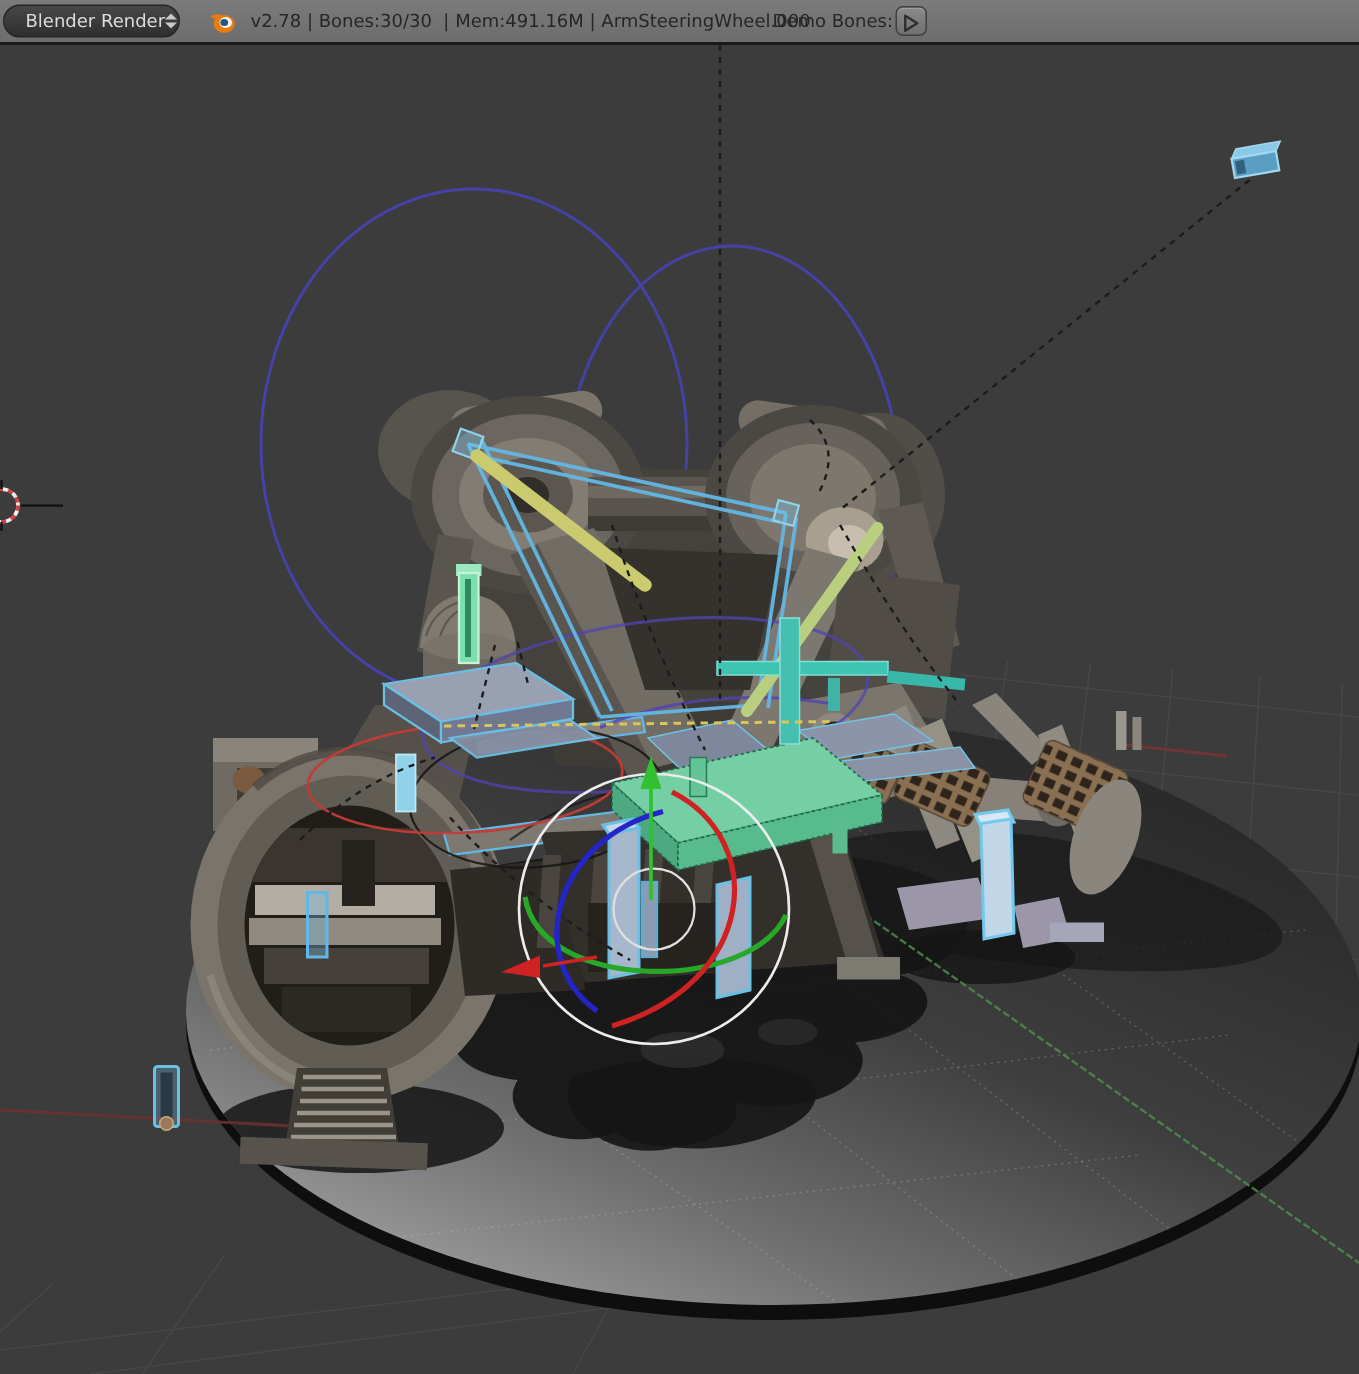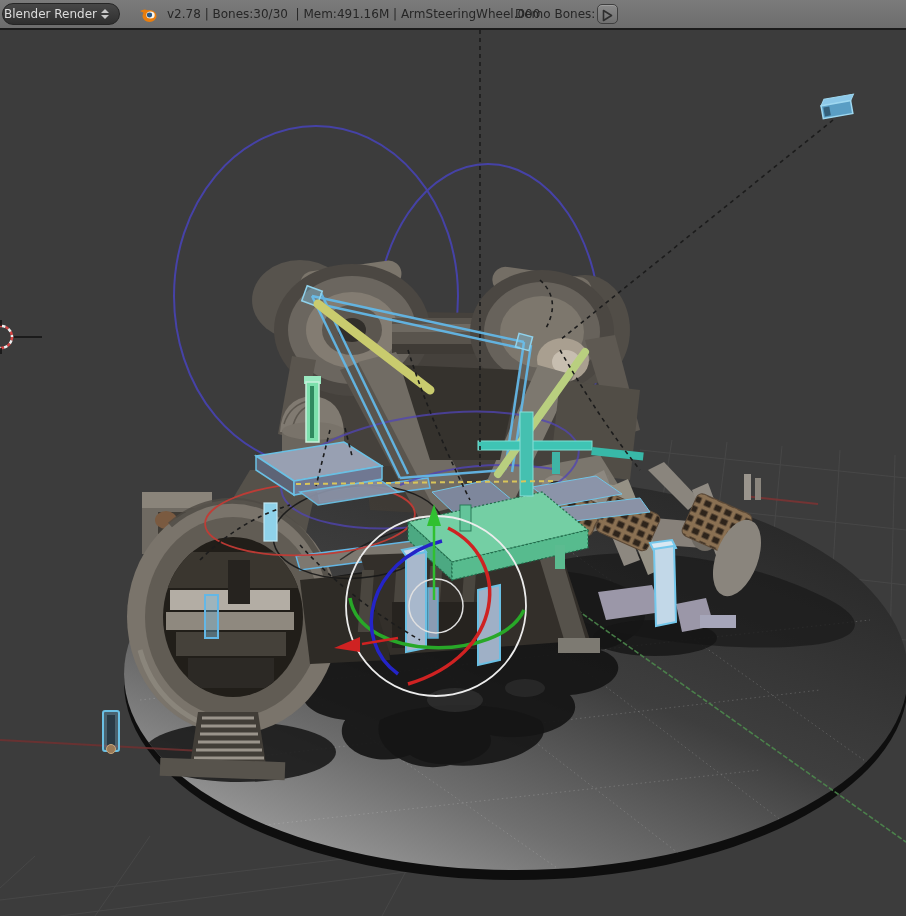--- a/index.html
+++ b/index.html
@@ -4,21 +4,21 @@
 <style>
   html,body{margin:0;padding:0;background:#2a2a2a;}
   .stage{position:relative;width:906px;height:916px;overflow:hidden;background:#3c3c3c;
          font-family:"DejaVu Sans","Liberation Sans",sans-serif;}
   
   .header{position:absolute;left:0;top:0;width:906px;height:28px;z-index:10;
           background:linear-gradient(#7b7b7b,#6d6d6d);border-bottom:2px solid #1b1b1b;}
   .engine-dd{position:absolute;left:2px;top:3px;width:118px;height:22px;border-radius:11px;
              background:linear-gradient(#474747,#2f2f2f);border:1px solid #252525;
              box-sizing:border-box;display:flex;align-items:center;cursor:pointer;}
-  .engine-dd span.lbl{flex:1;color:#dcdcdc;font-size:12px;padding-left:1px;white-space:nowrap;}
+  .engine-dd span.lbl{flex:1;color:#dcdcdc;font-size:12px;padding-left:14px;white-space:nowrap;}
   .arrows{width:16px;display:flex;flex-direction:column;align-items:center;gap:2px;margin-right:6px;}
   .arrows i{display:block;width:0;height:0;border-left:4px solid transparent;border-right:4px solid transparent;}
   .arrows i.up{border-bottom:4px solid #c8c8c8;}
   .arrows i.dn{border-top:4px solid #c8c8c8;}
   .logo{position:absolute;left:138px;top:5px;width:20px;height:20px;}
   .stats{position:absolute;left:167px;top:7px;font-size:12px;color:#262626;white-space:pre;}
   .demo{position:absolute;left:515px;top:7px;font-size:12px;color:#262626;}
   .play{position:absolute;left:597px;top:4px;width:21px;height:20px;border-radius:5px;
         background:linear-gradient(#8a8a8a,#707070);border:1px solid #3f3f3f;
         box-shadow:inset 0 1px 0 #9f9f9f;padding:0;cursor:pointer;}

